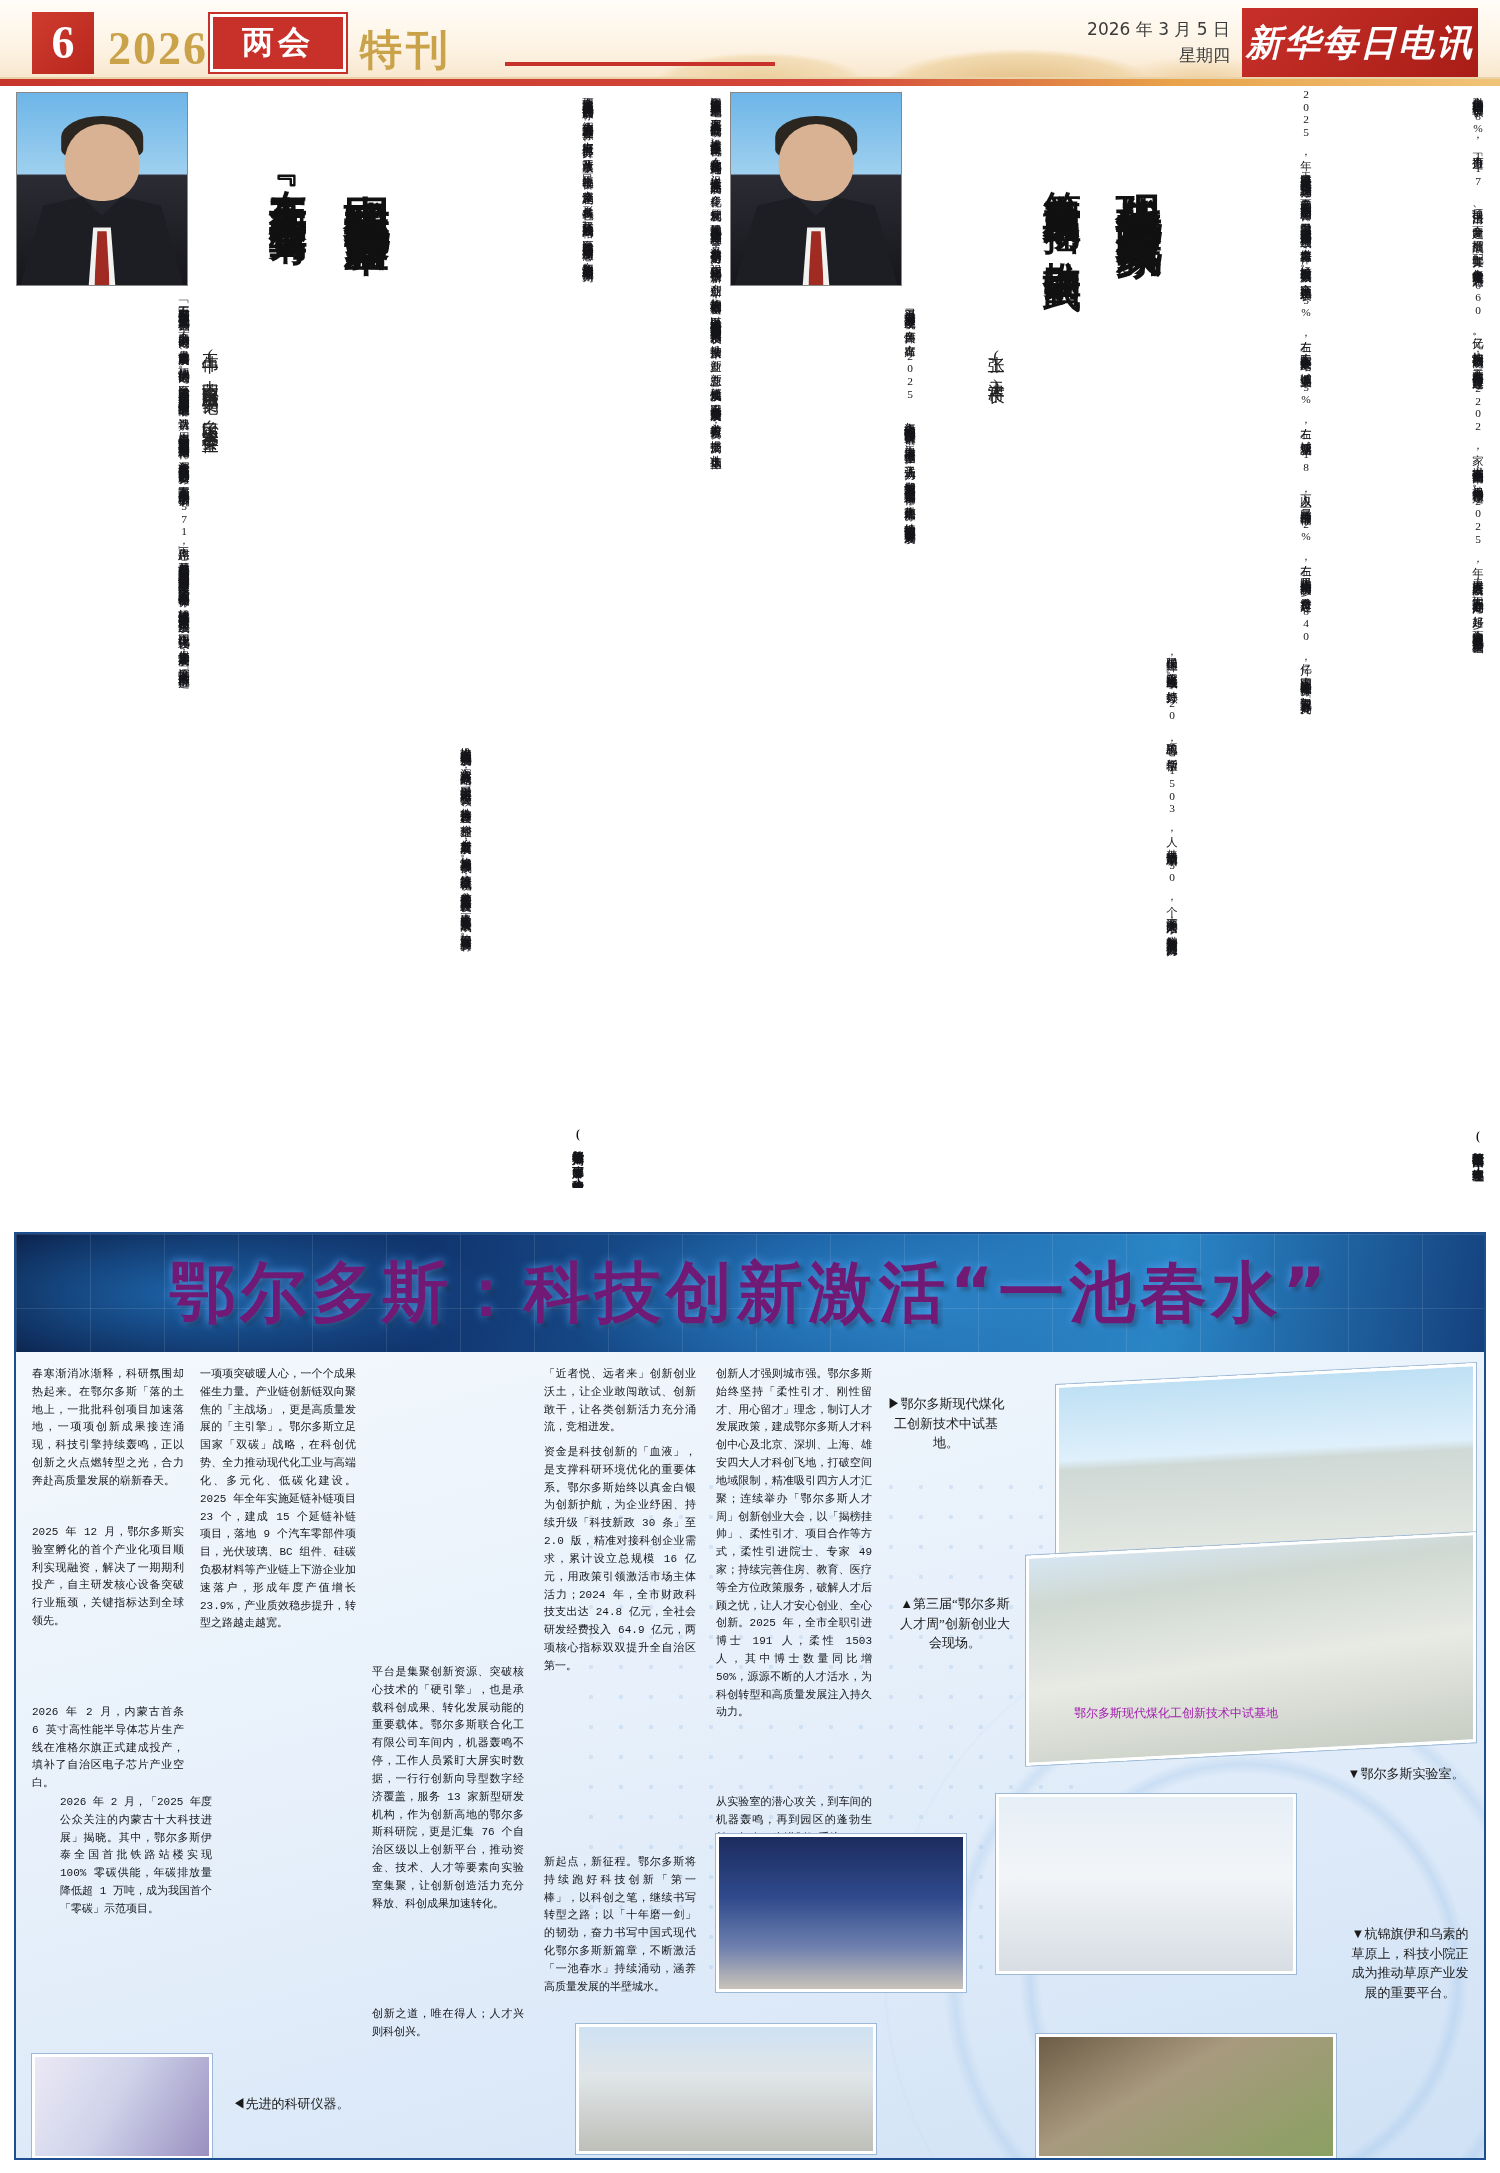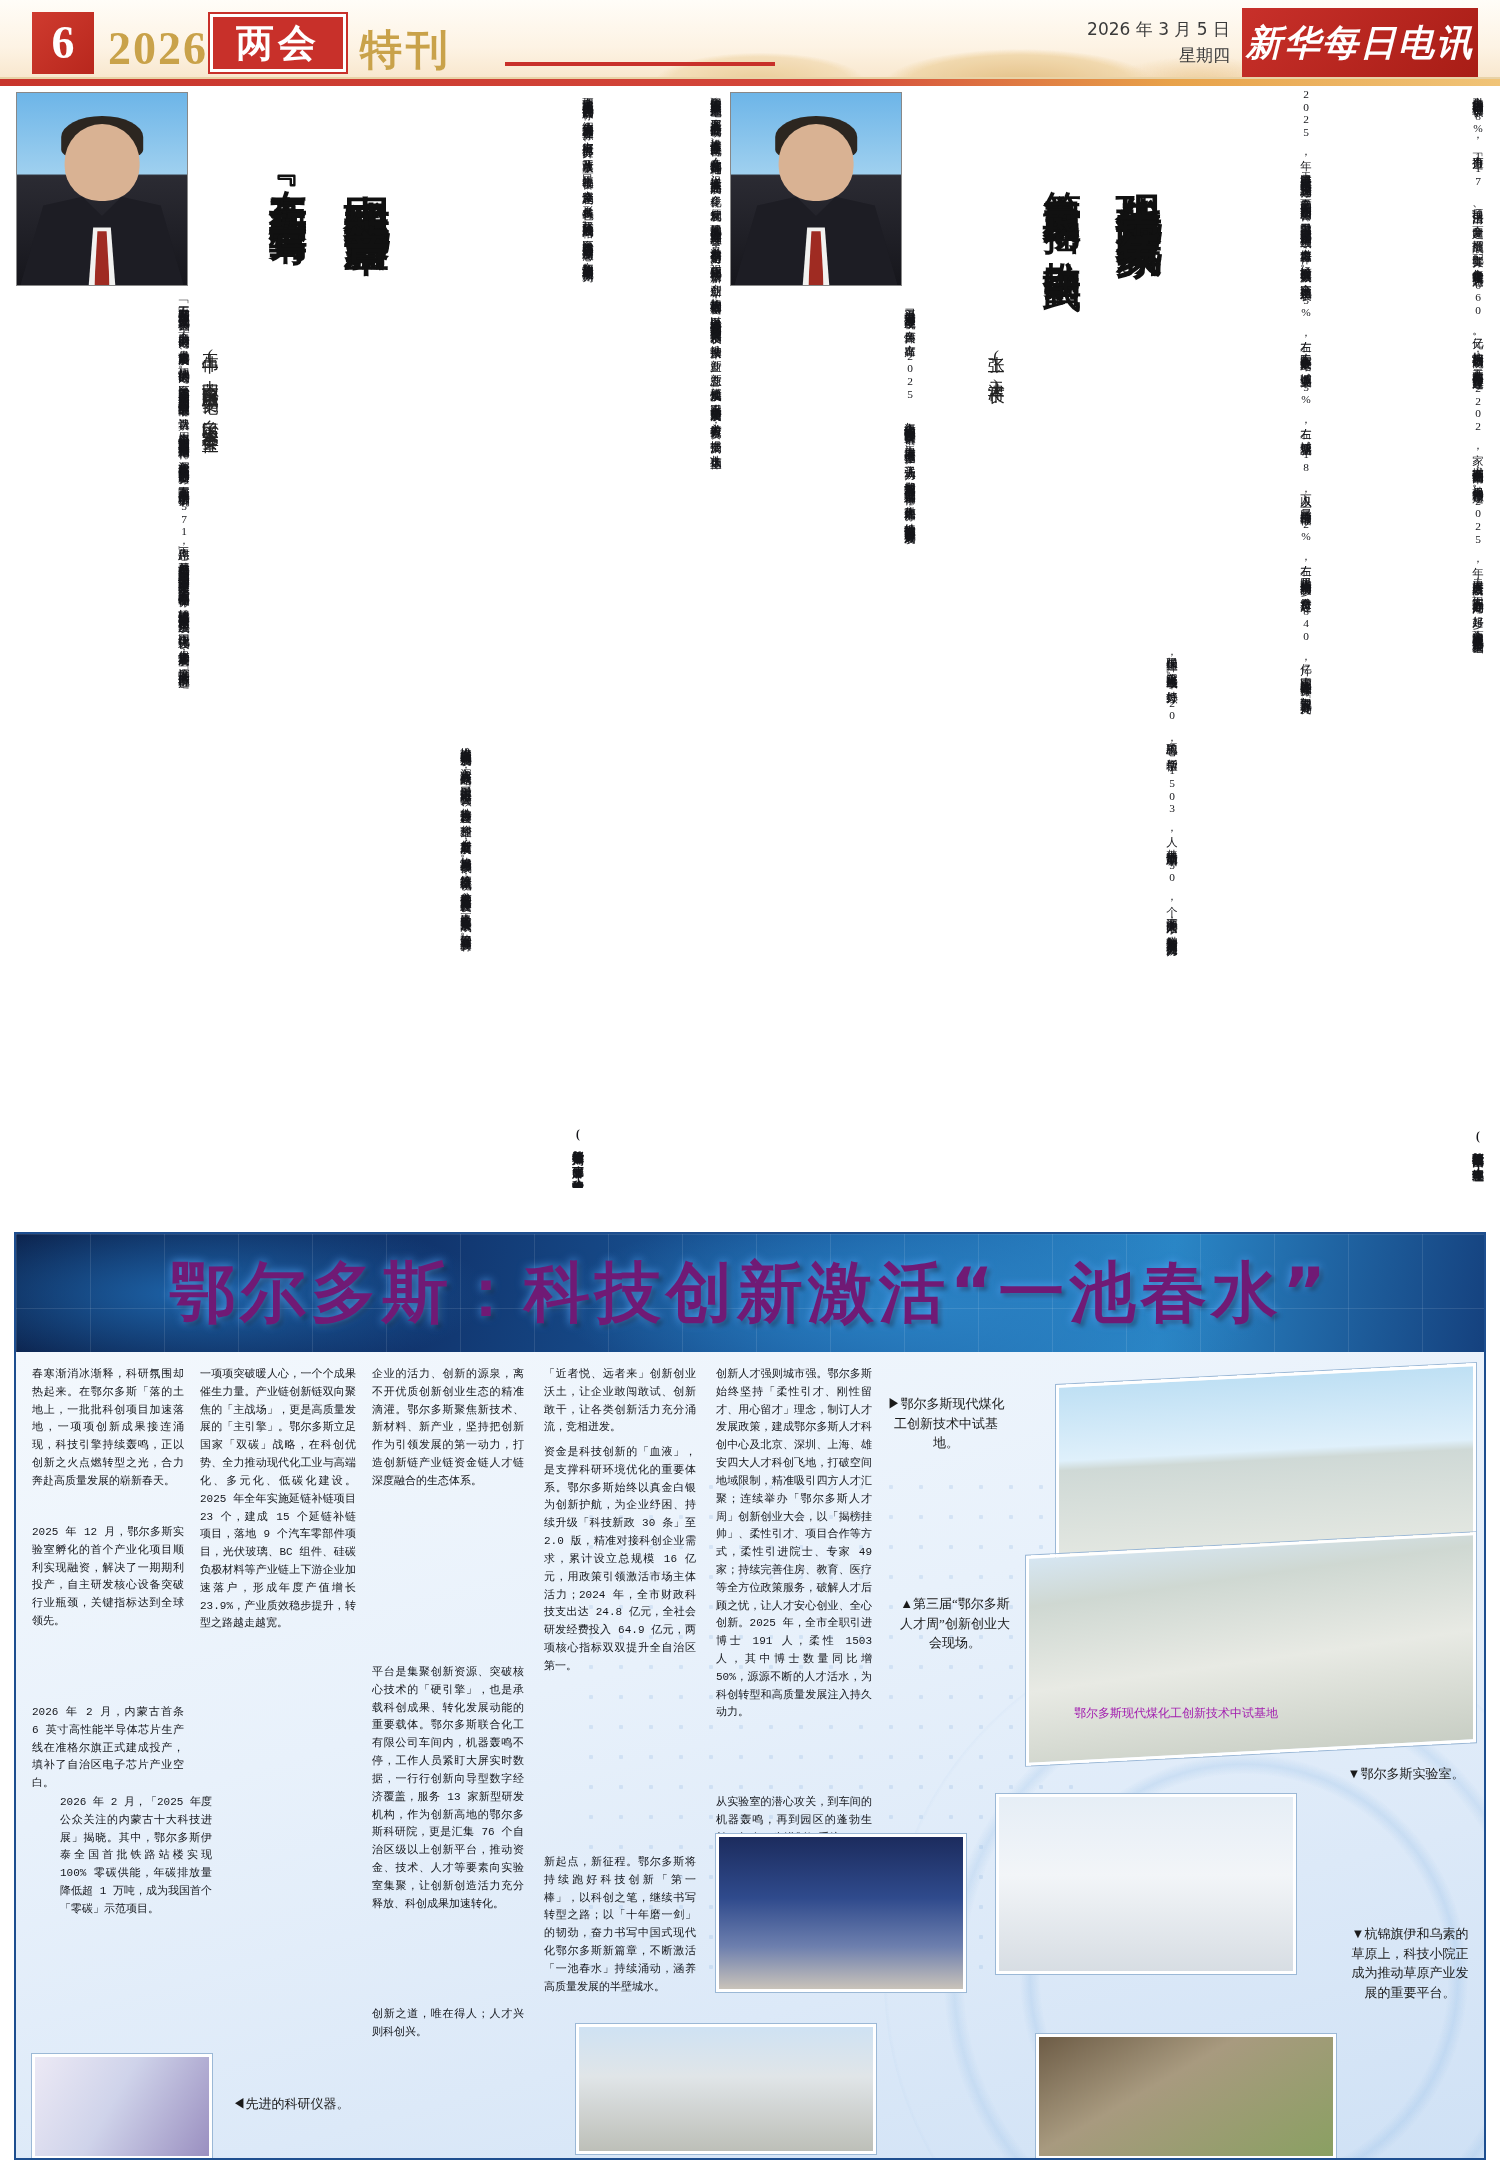--- a/index.html
+++ b/index.html
@@ -44,21 +44,21 @@
   #year-label {
     position:absolute; left:108px; top:22px;
     font-size:46px; font-weight:bold; color:#c9a24a;
     letter-spacing:2px;
     font-family:"Liberation Serif", serif;
   }
   #lianghui-badge {
     position:absolute; left:210px; top:14px; width:136px; height:58px;
     background:#c8302a; border:3px solid #fff;
     box-shadow:0 0 0 2px #c8302a;
-    color:#fff; font-size:38px; font-weight:bold;
+    color:#fff; font-size:32px; font-weight:bold;
     display:flex; align-items:center; justify-content:center;
     letter-spacing:4px;
     font-family:"DejaVu Sans", sans-serif;
   }
   #tekan {
     position:absolute; left:360px; top:22px;
     font-size:42px; font-weight:bold; color:#c9a24a; letter-spacing:4px;
     font-family:"DejaVu Sans", sans-serif;
   }
   #tekan-line {
@@ -290,21 +290,20 @@
     <div class="grid"></div>
   </div>
   <div id="feature-title">鄂尔多斯：科技创新激活“一池春水”</div>
 
   <div class="fcol" style="left:16px;  top:132px; width:152px; height:660px;">春寒渐消冰渐释，科研氛围却热起来。在鄂尔多斯「落的土地上，一批批科创项目加速落地，一项项创新成果接连涌现，科技引擎持续轰鸣，正以创新之火点燃转型之光，合力奔赴高质量发展的崭新春天。</div>
   <div class="fcol" style="left:16px;  top:290px; width:152px; height:520px;">2025 年 12 月，鄂尔多斯实验室孵化的首个产业化项目顺利实现融资，解决了一期期利投产，自主研发核心设备突破行业瓶颈，关键指标达到全球领先。</div>
   <div class="fcol" style="left:16px;  top:470px; width:152px; height:340px;">2026 年 2 月，内蒙古首条 6 英寸高性能半导体芯片生产线在准格尔旗正式建成投产，填补了自治区电子芯片产业空白。</div>
   <div class="fcol" style="left:16px;  top:560px; width:152px; height:260px;margin-left:28px;">2026 年 2 月，「2025 年度公众关注的内蒙古十大科技进展」揭晓。其中，鄂尔多斯伊泰全国首批铁路站楼实现 100% 零碳供能，年碳排放量降低超 1 万吨，成为我国首个「零碳」示范项目。</div>
 
   <div class="fcol" style="left:184px; top:132px; width:156px; height:680px;">一项项突破暖人心，一个个成果催生力量。产业链创新链双向聚焦的「主战场」，更是高质量发展的「主引擎」。鄂尔多斯立足国家「双碳」战略，在科创优势、全力推动现代化工业与高端化、多元化、低碳化建设。2025 年全年实施延链补链项目 23 个，建成 15 个延链补链项目，落地 9 个汽车零部件项目，光伏玻璃、BC 组件、硅碳负极材料等产业链上下游企业加速落户，形成年度产值增长 23.9%，产业质效稳步提升，转型之路越走越宽。</div>
-  <div class="fcol" style="left:356px; top:132px; width:152px; height:430px;">企业的活力、创新的源泉，离不开优质创新创业生态的精准滴灌。鄂尔多斯聚焦新技术、新材料、新产业，坚持把创新作为引领发展的第一动力，打造创新链产业链资金链人才链深度融合的生态体系。</div>
   <div class="fcol" style="left:356px; top:430px; width:152px; height:360px;">平台是集聚创新资源、突破核心技术的「硬引擎」，也是承载科创成果、转化发展动能的重要载体。鄂尔多斯联合化工有限公司车间内，机器轰鸣不停，工作人员紧盯大屏实时数据，一行行创新向导型数字经济覆盖，服务 13 家新型研发机构，作为创新高地的鄂尔多斯科研院，更是汇集 76 个自治区级以上创新平台，推动资金、技术、人才等要素向实验室集聚，让创新创造活力充分释放、科创成果加速转化。</div>
   <div class="fcol" style="left:356px; top:772px; width:152px; height:40px;">创新之道，唯在得人；人才兴则科创兴。</div>
 
   <div class="fcol" style="left:528px; top:132px; width:152px; height:160px;">「近者悦、远者来」创新创业沃土，让企业敢闯敢试、创新敢干，让各类创新活力充分涌流，竞相迸发。</div>
   <div class="fcol" style="left:528px; top:210px; width:152px; height:430px;">资金是科技创新的「血液」，是支撑科研环境优化的重要体系。鄂尔多斯始终以真金白银为创新护航，为企业纾困、持续升级「科技新政 30 条」至 2.0 版，精准对接科创企业需求，累计设立总规模 16 亿元，用政策引领激活市场主体活力；2024 年，全市财政科技支出达 24.8 亿元，全社会研发经费投入 64.9 亿元，两项核心指标双双提升全自治区第一。</div>
 
   <div class="fcol" style="left:700px; top:132px; width:156px; height:560px;">创新人才强则城市强。鄂尔多斯始终坚持「柔性引才、刚性留才、用心留才」理念，制订人才发展政策，建成鄂尔多斯人才科创中心及北京、深圳、上海、雄安四大人才科创飞地，打破空间地域限制，精准吸引四方人才汇聚；连续举办「鄂尔多斯人才周」创新创业大会，以「揭榜挂帅」、柔性引才、项目合作等方式，柔性引进院士、专家 49 家；持续完善住房、教育、医疗等全方位政策服务，破解人才后顾之忧，让人才安心创业、全心创新。2025 年，全市全职引进博士 191 人，柔性 1503 人，其中博士数量同比增 50%，源源不断的人才活水，为科创转型和高质量发展注入持久动力。</div>
   <div class="fcol" style="left:700px; top:560px; width:156px; height:220px;">从实验室的潜心攻关，到车间的机器轰鸣，再到园区的蓬勃生长，如今，先进制氧系统、PVC 无害化生产、α—烯烃催化、粉煤灰提取铝硅合金、绿色低碳等一项项创新成果，正融入生产环节，跟着科技创新的节拍，实现「创新鄂尔多斯」的蝶变跃迁。</div>
   <div class="fcol" style="left:528px; top:620px; width:152px; height:190px;">新起点，新征程。鄂尔多斯将持续跑好科技创新「第一棒」，以科创之笔，继续书写转型之路；以「十年磨一剑」的韧劲，奋力书写中国式现代化鄂尔多斯新篇章，不断激活「一池春水」持续涌动，涵养高质量发展的半壁城水。</div>
 

